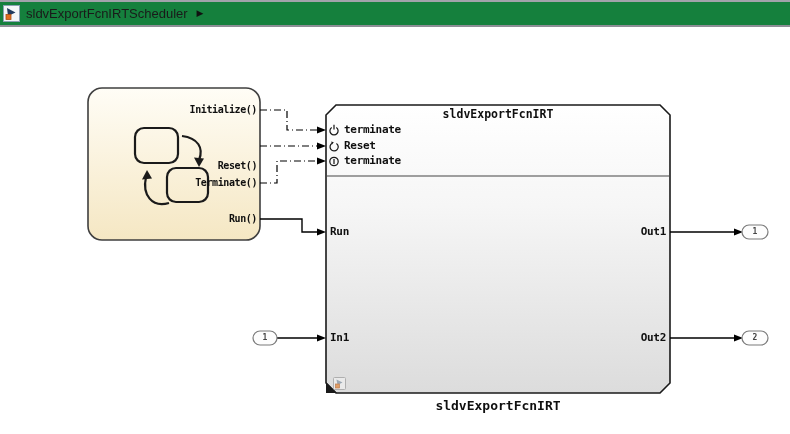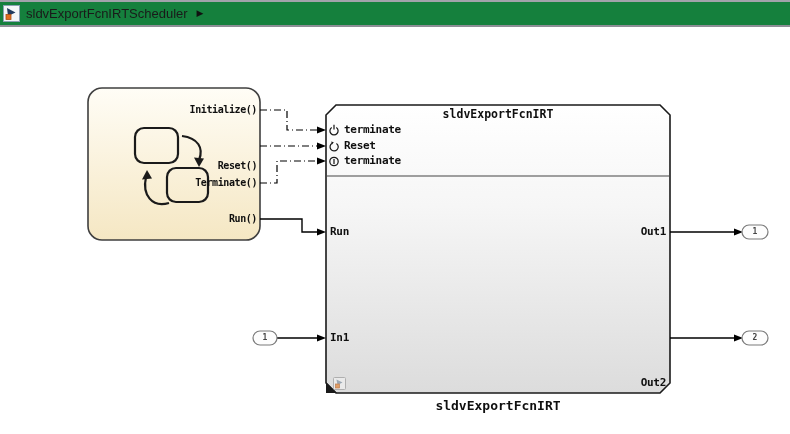--- a/index.html
+++ b/index.html
@@ -128,20 +128,20 @@
   <div class="lbl sched-port" style="right:533px; top:150px;">Terminate()</div>
   <div class="lbl sched-port" style="right:533px; top:186px;">Run()</div>
 
   <div class="lbl blk-title" style="left:326px; top:80px; width:344px;">sldvExportFcnIRT</div>
   <div class="lbl blk-port" style="left:344px; top:96px;">terminate</div>
   <div class="lbl blk-port" style="left:344px; top:112px;">Reset</div>
   <div class="lbl blk-port" style="left:344px; top:127px;text-align:right;">terminate</div>
   <div class="lbl blk-port" style="left:330px; top:198px;">Run</div>
   <div class="lbl blk-port" style="left:330px; top:304px;">In1</div>
   <div class="lbl blk-port" style="right:124px; top:198px;">Out1</div>
-  <div class="lbl blk-port" style="right:124px; top:304px;margin-top:45px;">Out2</div>
+  <div class="lbl blk-port" style="right:124px; top:304px;">Out2</div>
   <div class="lbl blk-name" style="left:326px; top:371px; width:344px;">sldvExportFcnIRT</div>
 
   <div class="lbl oval-num" style="left:253px; top:306px; width:24px;">1</div>
   <div class="lbl oval-num" style="left:742px; top:200px; width:26px;">1</div>
   <div class="lbl oval-num" style="left:742px; top:306px; width:26px;">2</div>
 
 </div>
 
 </body></html>

